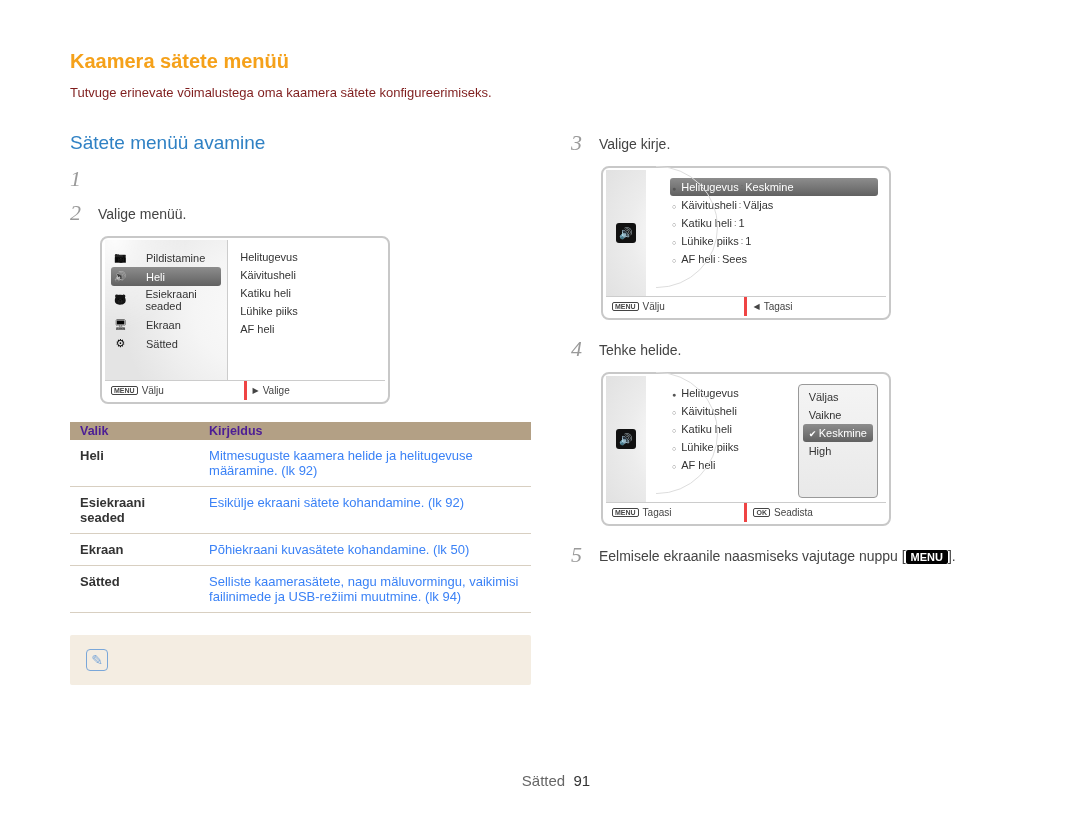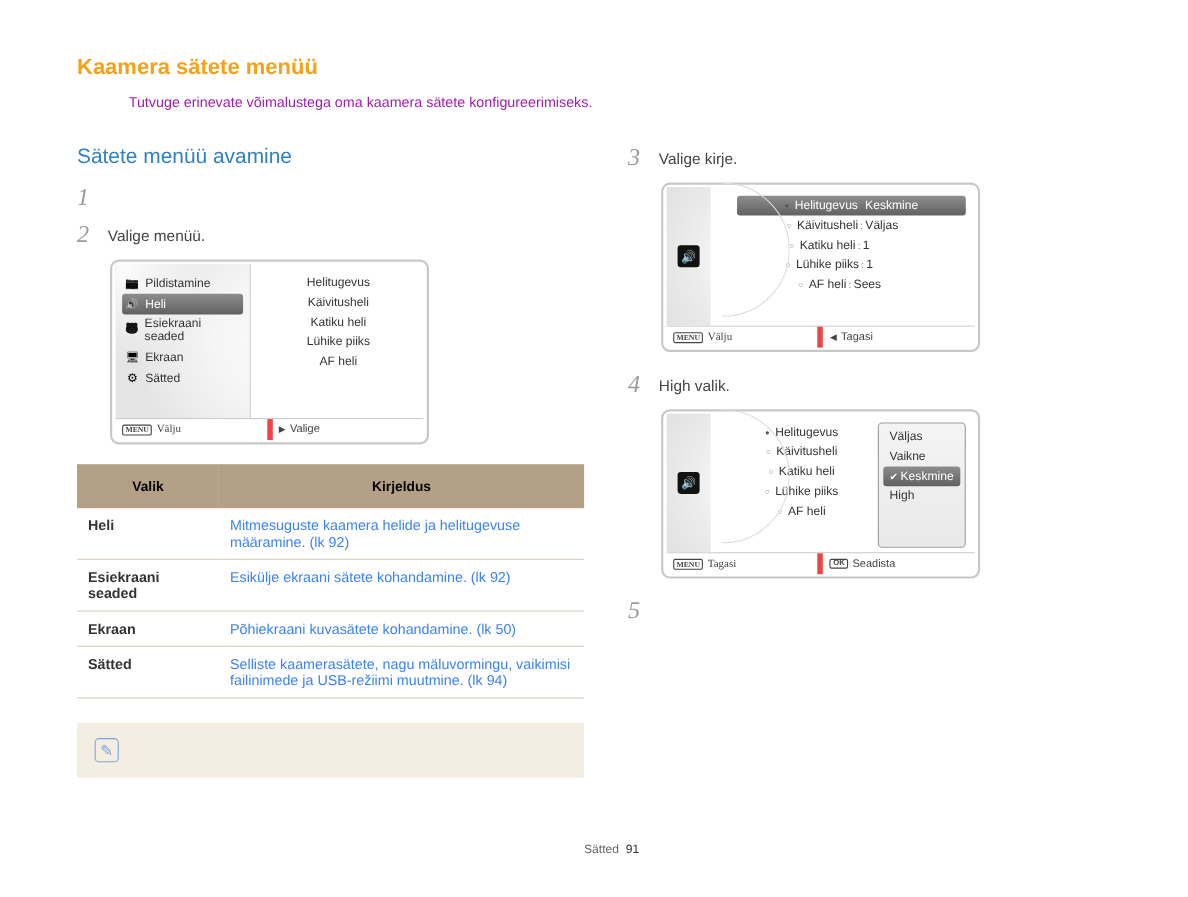--- a/index.html
+++ b/index.html
@@ -13,23 +13,22 @@
     position: relative;
   }
   h1.page-title {
     color: #f5a11a;
     font-size: 20px;
     font-weight: bold;
     margin-bottom: 12px;
   }
   .intro {
     font-size: 13px;
-    color: #a21caf;
+    color: #7f1d1d;
     margin-bottom: 28px;
-    margin-left: 47px;
   }
   .columns { display: flex; gap: 40px; margin-top: 32px; }
   .col-left { flex: 1.05; }
   .col-right { flex: 1; }
   .section-heading {
     color: #2f81c4;
     font-size: 19px;
     font-weight: normal;
     margin-bottom: 14px;
   }
@@ -83,21 +82,21 @@
   }
   .lcd-right {
     flex: 1;
     padding: 8px 8px 4px 10px;
     font-size: 11px;
     color: #333;
   }
   .lcd-menu-item {
     display: flex;
     align-items: center;
-    gap: 5px;
+    gap: 19px;
     padding: 3px 3px;
     border-radius: 3px;
   }
   .lcd-menu-item .ic {
     width: 13px;
     height: 13px;
     display: inline-flex;
     align-items: center;
     justify-content: center;
     font-size: 10px;
@@ -109,42 +108,42 @@
   .ic-screen::before { content: "🖥"; font-size: 10px; filter: grayscale(1) brightness(0.2); }
   .ic-gear::before { content: "⚙"; font-size: 11px; filter: grayscale(1) brightness(0.2); }
   .lcd-menu-item.sel {
     background: linear-gradient(#8d8d8d, #616161);
     color: #fff;
   }
   .lcd-menu-item.sel .ic { color: #fff; filter: brightness(5); }
 
   .lcd-right-row {
     display: flex;
-    justify-content: center;
+    justify-content: flex-start;
     padding: 3px 2px;
     border-radius: 3px;
   }
   .lcd-right-row.sel {
     background: linear-gradient(#8d8d8d, #616161);
     color: #fff;
   }
   .lcd-right-row.sel .val { color: #fff; }
   .lcd-right-row .lab { }
   .lcd-right-row .sep { color: #666; padding: 0 2px; font-size: 9px; position: relative; top: 1px;}
   .lcd-right-row .val { text-align: left; min-width: 46px; }
 
   .lcd-footer {
     border-top: 1px solid #ccc;
     display: flex;
     font-size: 10px;
     color: #444;
     background: #fff;
   }
   .lcd-footer .half { flex: 1; padding: 4px 6px; display: flex; align-items: center; gap: 4px; }
-  .lcd-footer .half:first-child { border-right: 5px solid #ef4444; font-family: Liberation Serif, serif; }
+  .lcd-footer .half:first-child { border-right: 3px solid #ef4444; }
   .mini-badge {
     font-size: 7px;
     font-weight: bold;
     border: 1px solid #444;
     padding: 0 2px;
     border-radius: 2px;
   }
   .tri { font-size: 8px; }
 
   
@@ -198,23 +197,23 @@
 
   
   table.desc {
     width: 100%;
     border-collapse: collapse;
     font-size: 13px;
     margin-top: 4px;
   }
   table.desc th {
     background: #b3a085;
-    color: #000000;
-    text-align: center;
-    padding: 13px 10px;
+    color: #4c1d95;
+    text-align: left;
+    padding: 2px 10px;
     font-weight: bold;
     font-size: 12.5px;
   }
   table.desc th:first-child { width: 28%; }
   table.desc td {
     padding: 8px 10px;
     border-bottom: 1px solid #d8cfc1;
     vertical-align: top;
     color: #3b82f6;
   }
@@ -238,24 +237,24 @@
     border: 1.5px solid #7aa7d9;
     border-radius: 4px;
     color: #7aa7d9;
     display:flex; align-items:center; justify-content:center;
     font-size: 14px;
     flex-shrink:0;
   }
 
   .page-foot {
     position: absolute;
-    bottom: 37px;
+    bottom: 26px;
     left: 0; right: 0;
     text-align: center;
-    font-size: 11px;
+    font-size: 15px;
     color: #666;
     padding-left: 32px;
   }
   .page-foot .pn { color:#333; }
 </style>
 </head>
 <body>
 
 <h1 class="page-title">Kaamera sätete menüü</h1>
 <p class="intro">Tutvuge erinevate võimalustega oma kaamera sätete konfigureerimiseks.</p>
@@ -409,21 +408,21 @@
           </div>
         <div class="half">
             <span class="tri">◀</span>
             <span>Tagasi</span>
           </div>
       </div>
     </div>
 
     <div class="step">
       <div class="step-num">4</div>
-      <div class="step-text">High valik.</div>
+      <div class="step-text">Tehke helide.</div>
     </div>
 
     <div class="lcd lcd2">
       <div class="lcd-inner">
         <div class="lcd-left2">
           <div class="speaker">🔊</div>
         </div>
         <div class="arc"></div>
         <div class="lcd-right" style="display:flex; gap:4px;">
           <div style="flex:1">
@@ -458,20 +457,23 @@
           </div>
         <div class="half">
             <span class="mini-badge">OK</span>
             <span>Seadista</span>
           </div>
       </div>
     </div>
 
     <div class="step">
       <div class="step-num">5</div>
+      <div class="step-text">
+        <span>Eelmisele ekraanile naasmiseks vajutage nuppu [</span><span class="menu-badge">MENU</span><span>].</span>
+      </div>
     </div>
 
   </div>
 </div>
 
 <div class="page-foot">
   <span>Sätted</span>&nbsp;&nbsp;<span class="pn">91</span>
 </div>
 
 </body></html>

